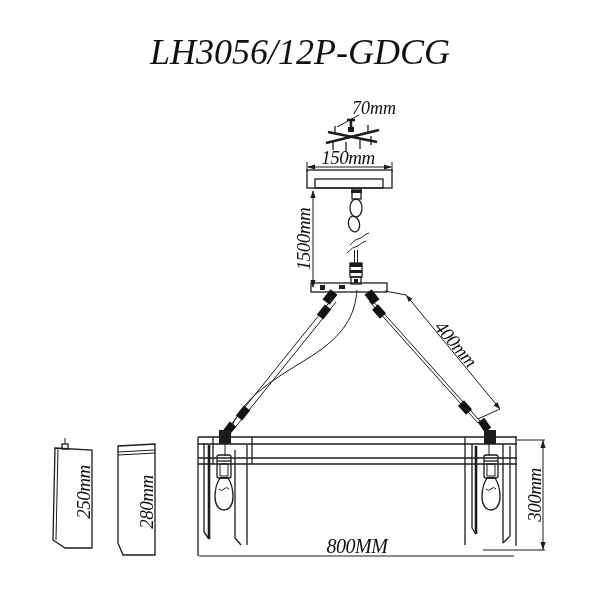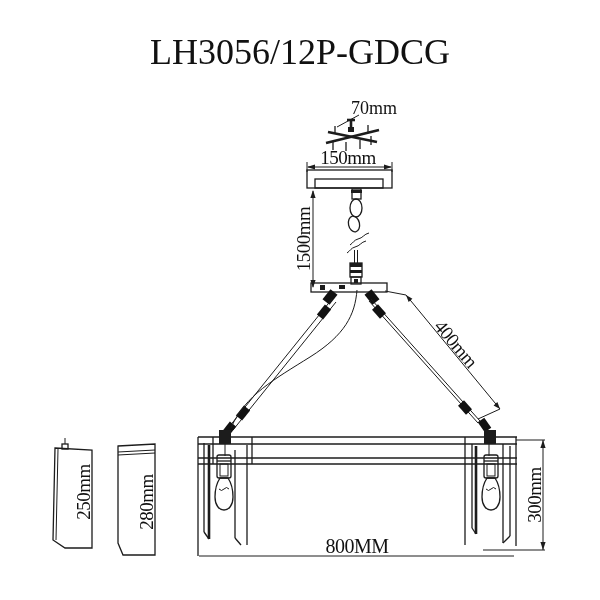--- a/index.html
+++ b/index.html
@@ -1,16 +1,16 @@
 <!DOCTYPE html>
 <html><head>
 <meta charset="utf-8">
 <style>
   html,body{margin:0;padding:0;background:#ffffff;}
-  .stage{width:600px;height:600px;position:relative;background:#ffffff;overflow:hidden;}
+  .stage{width:600px;height:600px;position:relative;background:#ffffff;overflow:hidden;font-style:italic;}
   svg{display:block;}
   .ln{stroke:#1c1c1c;fill:none;stroke-width:1.3;}
   .thin{stroke:#1c1c1c;fill:none;stroke-width:1;}
   .thick{stroke:#1c1c1c;fill:none;stroke-width:2.6;}
   .w8{stroke:#111;fill:none;stroke-width:8;}
   .w9{stroke:#111;fill:none;stroke-width:9;}
   .fl{fill:#1c1c1c;stroke:none;}
   text{fill:#111;stroke:none;font-family:"Liberation Serif",serif;}
   .dim{font-size:19px;letter-spacing:-0.5px;}
   .dim70{font-size:18px;}

